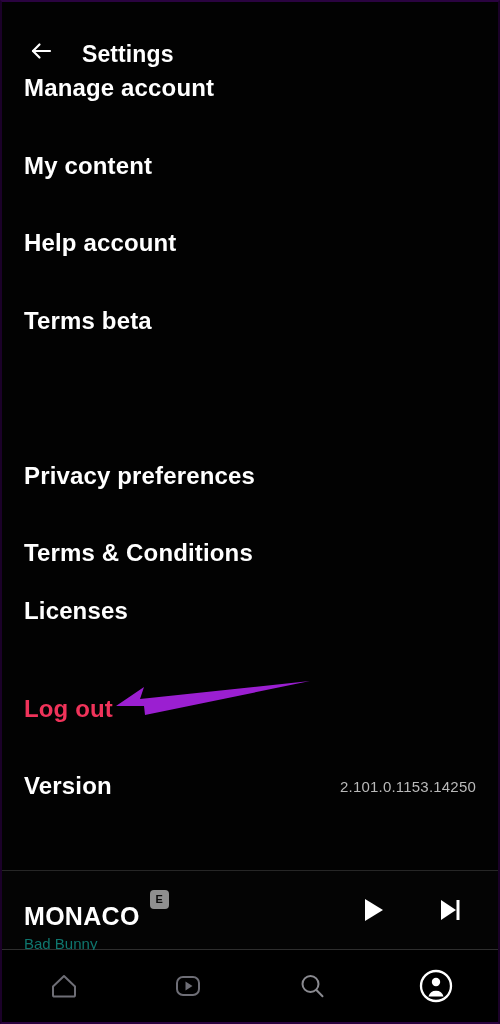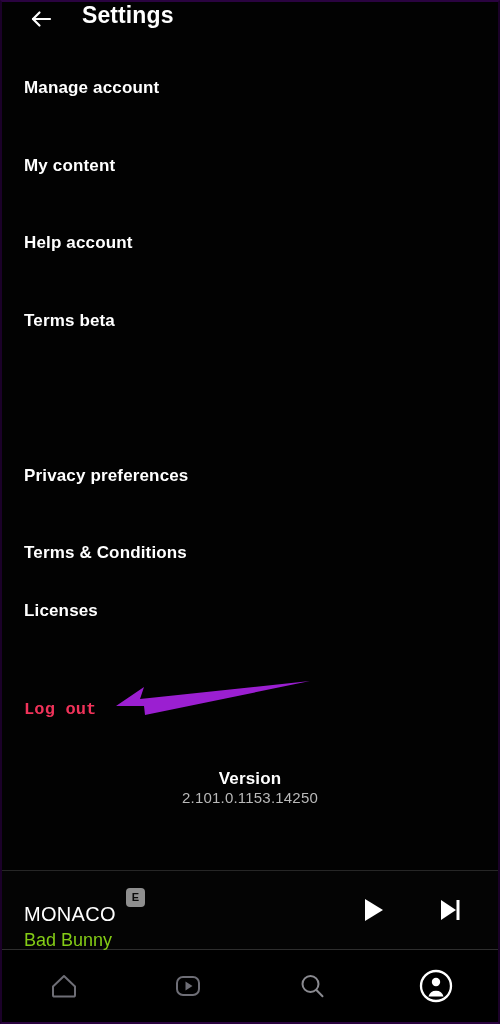--- a/index.html
+++ b/index.html
@@ -25,21 +25,21 @@
   }
 
   
   .header {
     position: absolute;
     top: 0;
     left: 0;
     right: 0;
     height: 66px;
     display: flex;
-    align-items: flex-start;
+    align-items: flex-end;
     padding-left: 22px;
     box-sizing: border-box;
   }
   .back-btn {
     width: 34px;
     height: 34px;
     display: flex;
     align-items: center;
     justify-content: center;
     cursor: pointer;
@@ -66,30 +66,29 @@
     left: 22px;
     right: 22px;
     height: 34px;
     display: flex;
     align-items: center;
     justify-content: space-between;
     cursor: pointer;
   }
   .settings-item .label {
     color: #ffffff;
-    font-size: 17px;
+    font-size: 24px;
     font-weight: bold;
     letter-spacing: 0.15px;
     white-space: nowrap;
   }
   .settings-item.danger .label {
     color: #f0335a;
-    font-family: Liberation Mono, monospace;
-  }
-  .settings-item.static { cursor: default; flex-direction: column; }
+  }
+  .settings-item.static { cursor: default; }
   .settings-item .value {
     color: #b9b9b9;
     font-size: 15px;
     font-weight: normal;
     letter-spacing: 0.2px;
   }
 
   
   .annotation-arrow {
     position: absolute;
@@ -122,43 +121,43 @@
     flex: 1 1 auto;
     min-width: 0;
   }
   .np-title-row {
     display: flex;
     align-items: center;
     gap: 10px;
   }
   .np-title {
     color: #ffffff;
-    font-size: 20px;
-    font-weight: normal;
+    font-size: 25px;
+    font-weight: bold;
     letter-spacing: 0.3px;
     white-space: nowrap;
     margin-top: 33px;
   }
   .explicit-badge {
     display: inline-flex;
     align-items: center;
     justify-content: center;
     width: 19px;
     height: 19px;
     border-radius: 4px;
     background: #8f8f8f;
     color: #0a0a0a;
     font-size: 11px;
     font-weight: bold;
     line-height: 1;
   }
   .np-artist {
     margin-top: 4px;
-    color: #84cc16;
-    font-size: 18px;
+    color: #0f766e;
+    font-size: 15px;
     font-weight: normal;
     white-space: nowrap;
   }
   .np-controls {
     display: flex;
     align-items: center;
     gap: 44px;
     flex: 0 0 auto;
     padding-right: 10px;
   }

